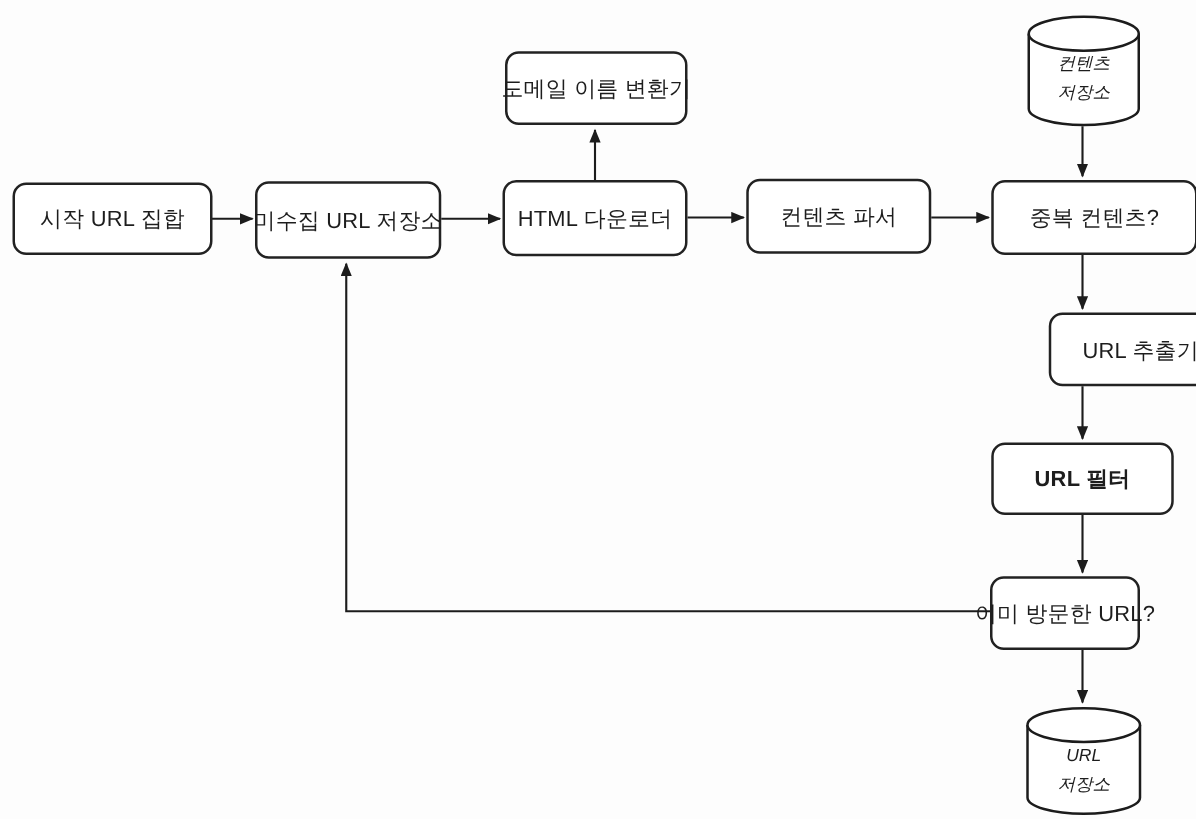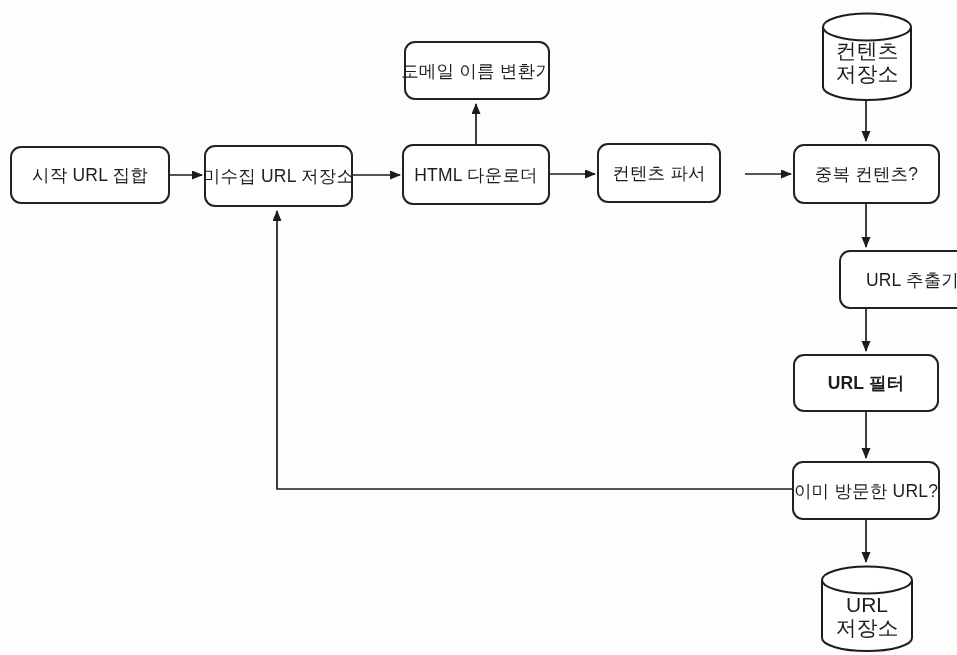--- a/index.html
+++ b/index.html
@@ -31,36 +31,37 @@
     color: #1d1d1d;
     letter-spacing: 0.2px;
     white-space: nowrap;
   }
   .cyl-label {
     position: absolute;
     display: flex;
     flex-direction: column;
     align-items: center;
     justify-content: center;
-    font-size: 21px;
+    font-size: 14px;
     line-height: 23px;
     color: #1d1d1d;
     text-align: center;
     white-space: nowrap;
+    font-style: italic;
   }
   
   #n-start        { left: 10px;  top: 146px; width: 160px; height: 58px; }
   #n-frontier     { left: 204px; top: 145px; width: 149px; height: 62px; }
   #n-downloader   { left: 402px; top: 144px; width: 148px; height: 61px; }
   #n-dns          { left: 404px; top: 41px;  width: 146px; height: 59px; }
-  #n-parser       { left: 597px; top: 143px; width: 124px; height: 60px; }
-  #n-dup          { left: 793px; top: 144px; width: 147px; height: 60px; }
+  #n-parser       { left: 597px; top: 143px; width: 148px; height: 60px; }
+  #n-dup          { left: 793px; top: 144px; width: 165px; height: 60px; }
   #n-extractor    { left: 793px; top: 250px; width: 147px; height: 59px; margin-left: 46px; }
   #n-filter       { left: 793px; top: 354px; width: 146px; height: 58px; font-weight: bold; }
-  #n-visited      { left: 792px; top: 461px; width: 148px; height: 59px; }
+  #n-visited      { left: 792px; top: 461px; width: 120px; height: 59px; }
   #lbl-content-storage { left: 822px; top: 34px;  width: 90px; height: 56px; }
   #lbl-url-storage     { left: 822px; top: 590px; width: 90px; height: 52px; }
 </style>
 </head>
 <body>
 
 <div id="canvas">
 
   <svg id="edges" viewBox="0 0 957 655" xmlns="http://www.w3.org/2000/svg">
     <defs>

